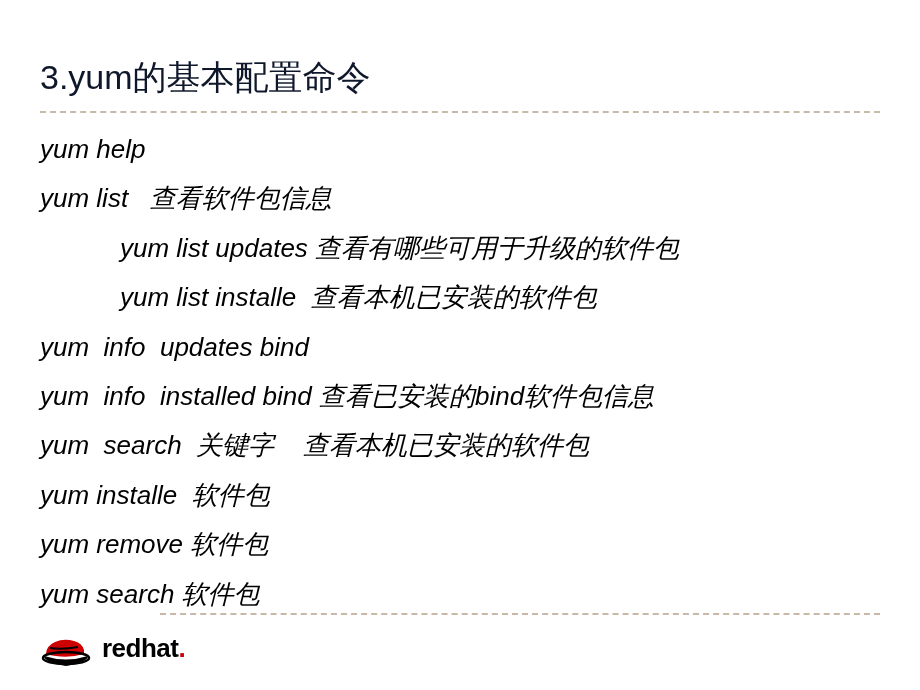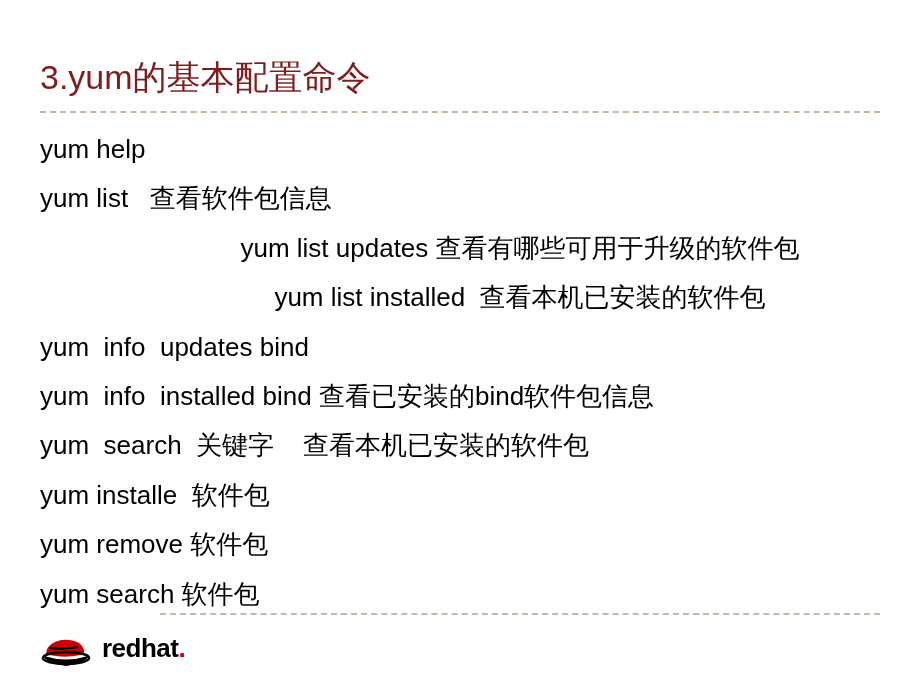--- a/index.html
+++ b/index.html
@@ -13,40 +13,40 @@
       background: #ffffff;
       font-family: Arial, "Microsoft YaHei", "SimSun", sans-serif;
       position: relative;
       overflow: hidden;
     }
     .title-area {
       padding: 55px 0 0 40px;
     }
     .title {
       font-size: 34px;
-      color: #7f1d1d;
+      color: #0f172a;
       font-weight: normal;
       padding-bottom: 10px;
     }
     .title-underline {
       border-bottom: 2px dashed #c8b8a8;
       margin: 0 40px 0 40px;
     }
     .content {
       padding: 12px 0 0 40px;
+      font-style: italic;
     }
     .line {
       font-size: 26px;
       color: #000000;
       line-height: 1.9;
       white-space: pre;
     }
     .indent {
       padding-left: 80px;
-      text-align: center;
     }
     .bottom-line {
       position: absolute;
       left: 160px;
       right: 40px;
       bottom: 75px;
       border-bottom: 2px dashed #c8b8a8;
     }
     .logo-area {
       position: absolute;
@@ -78,21 +78,21 @@
 
 <div class="title-area">
   <div class="title">3.yum的基本配置命令</div>
 </div>
 <div class="title-underline"></div>
 
 <div class="content">
   <div class="line">yum help</div>
   <div class="line">yum list   查看软件包信息</div>
   <div class="line indent">yum list updates 查看有哪些可用于升级的软件包</div>
-  <div class="line indent">yum list installed  查看本机已安装的软件包</div>
+  <div class="line indent">yum list installe  查看本机已安装的软件包</div>
   <div class="line">yum  info  updates bind</div>
   <div class="line">yum  info  installed bind 查看已安装的bind软件包信息</div>
   <div class="line">yum  search  关键字    查看本机已安装的软件包</div>
   <div class="line">yum installe  软件包</div>
   <div class="line">yum remove 软件包</div>
   <div class="line">yum search 软件包</div>
 </div>
 
 <div class="bottom-line"></div>
 

